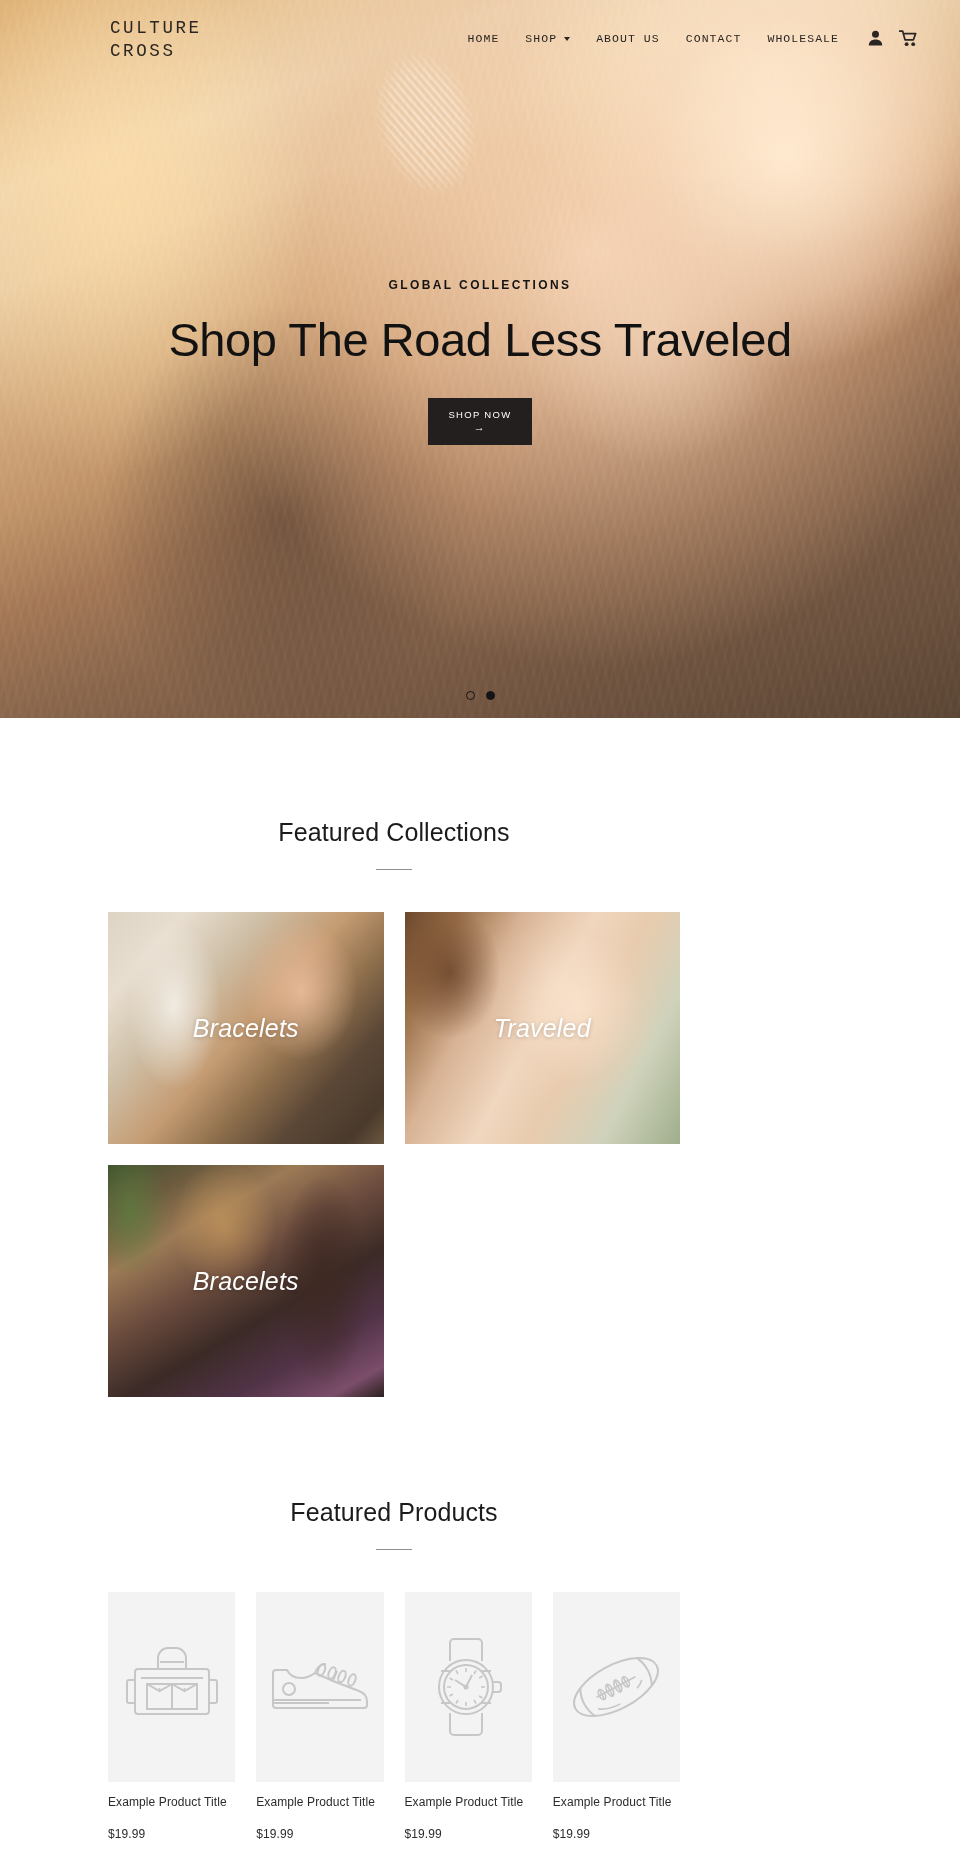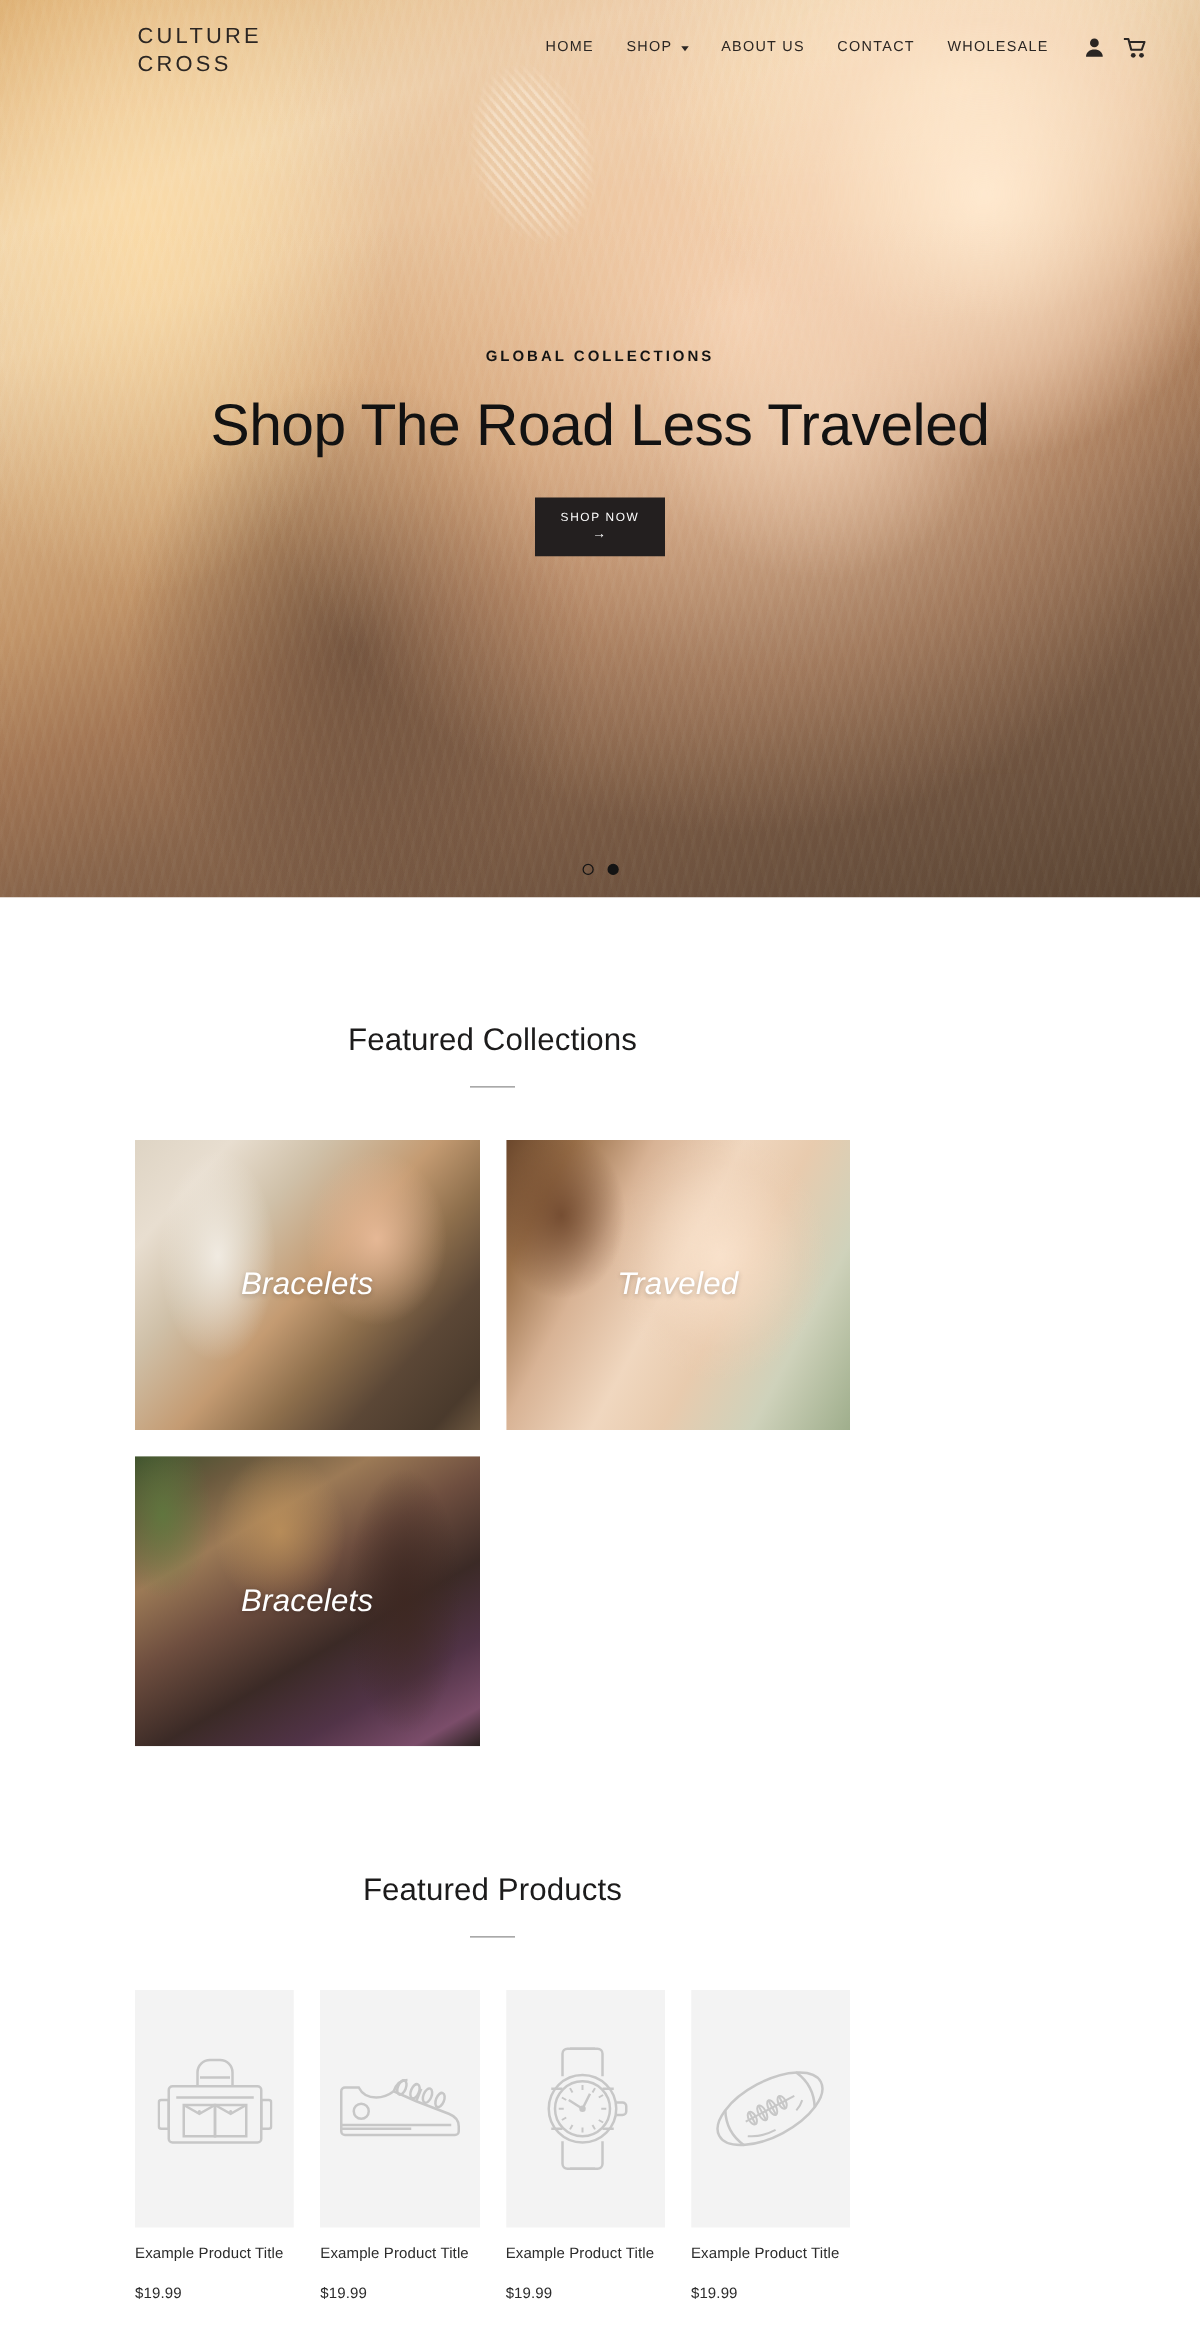--- a/index.html
+++ b/index.html
@@ -89,20 +89,21 @@
 
   
   .site-header {
     position: absolute;
     top: 0; left: 0; right: 0;
     height: 76px;
     display: flex;
     align-items: center;
     padding: 0 42px 0 110px;
     z-index: 30;
+    font-family: Liberation Mono, monospace;
   }
   .logo {
     font-size: 17.5px;
     letter-spacing: 2.6px;
     line-height: 1.33;
     font-weight: 400;
     color: #2b2623;
     text-transform: uppercase;
     white-space: pre-line;
     margin-top: 4px;

